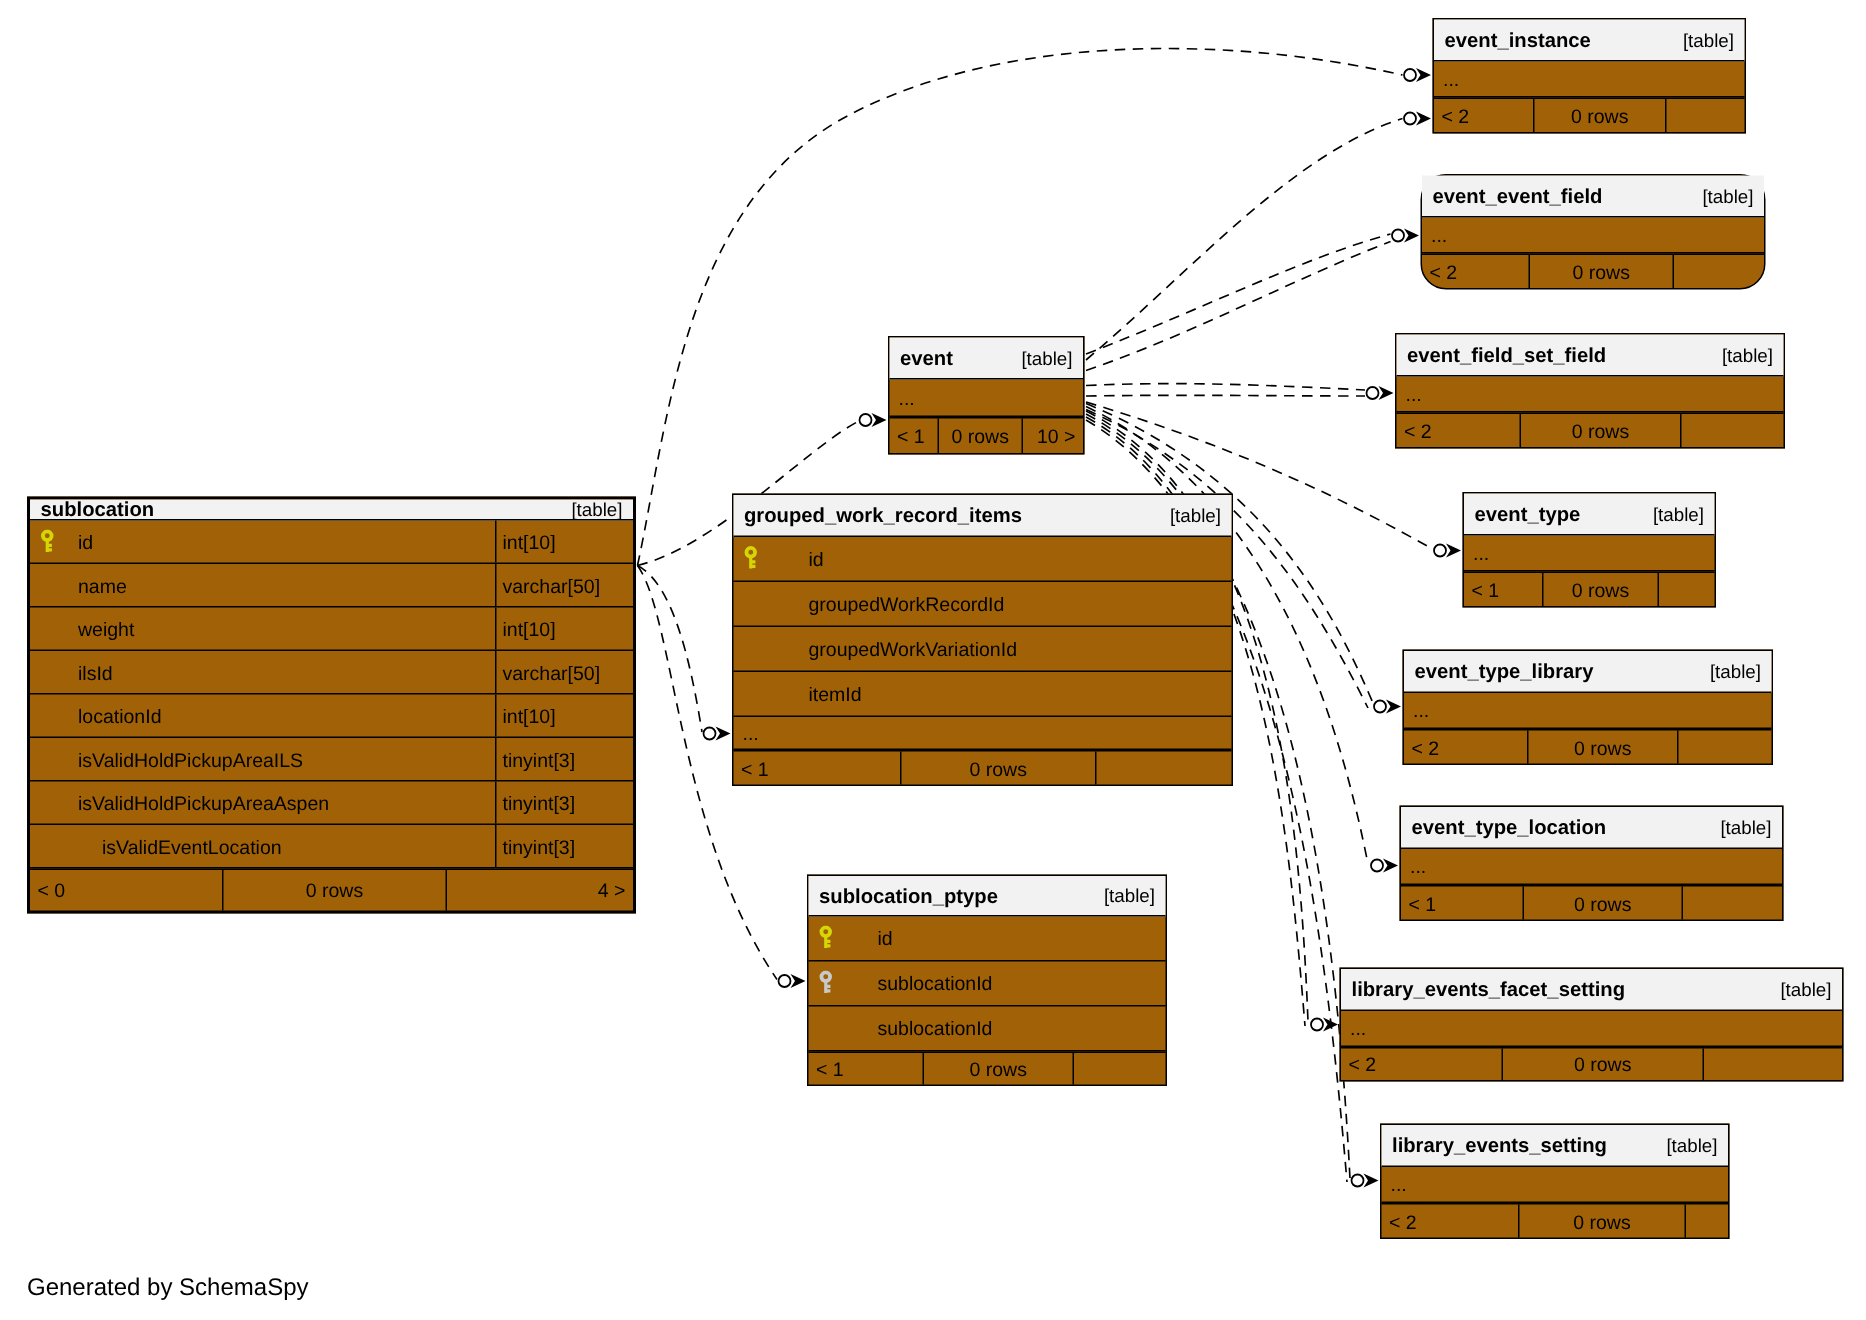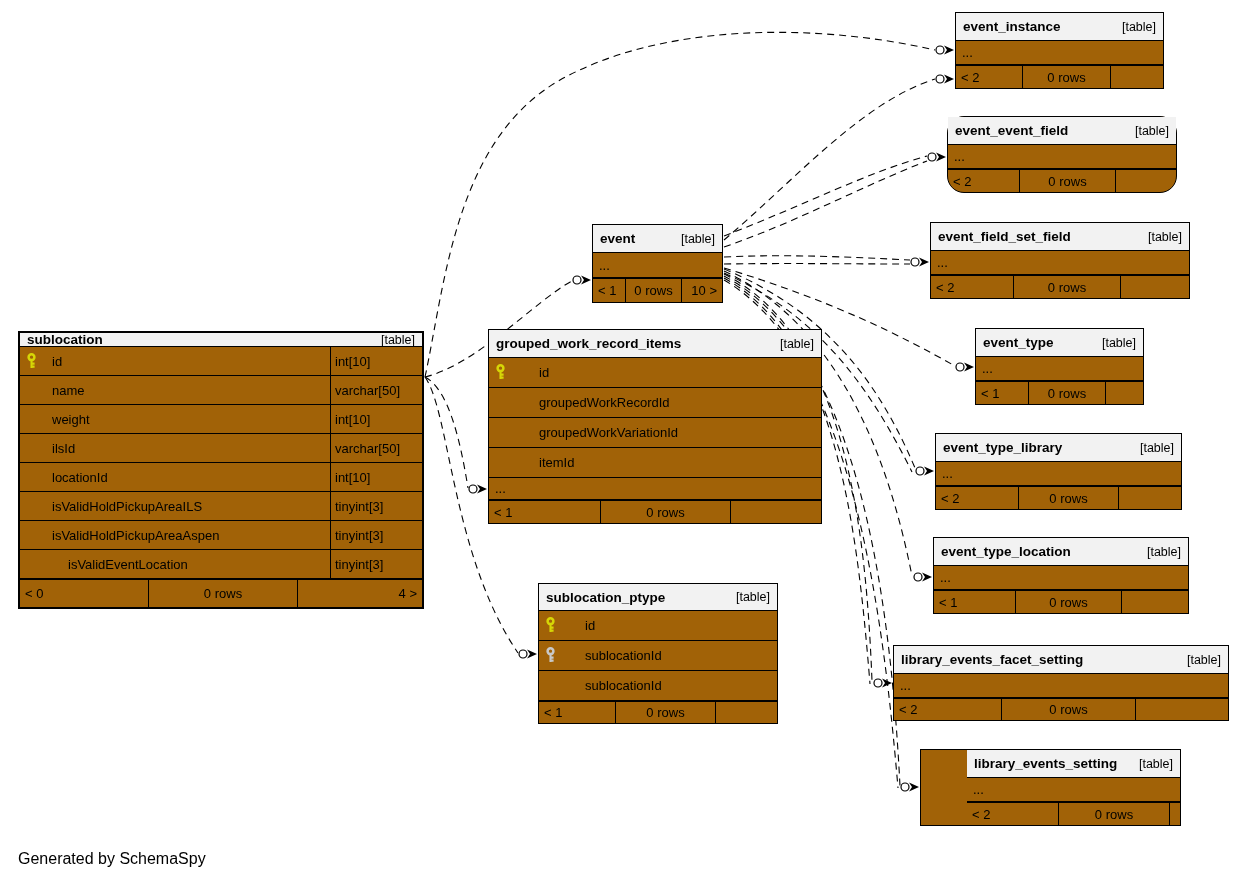--- a/index.html
+++ b/index.html
@@ -319,21 +319,21 @@
         </div>
         <div class="tbl-row" style="height: 24px;">
           <span class="col-name">...</span>
         </div>
         <div class="tbl-footer" style="height: 22px;">
           <div class="fcell f-parents" style="width: 108px;">&lt; 2</div>
           <div class="fcell f-rows" style="width: 134px;">0 rows</div>
           <div class="fcell f-children"></div>
         </div>
       </div>
-      <div class="tbl" style="left: 920px; top: 749px; width: 261px; padding-left: 46px;">
+      <div class="tbl" style="left: 920px; top: 749px; width: 233px;">
         <div class="tbl-header" style="height: 28px;">
           <span class="tbl-name">library_events_setting</span>
           <span class="tbl-tag">[table]</span>
         </div>
         <div class="tbl-row" style="height: 24px;">
           <span class="col-name">...</span>
         </div>
         <div class="tbl-footer" style="height: 23px;">
           <div class="fcell f-parents" style="width: 92px;">&lt; 2</div>
           <div class="fcell f-rows" style="width: 111px;">0 rows</div>

